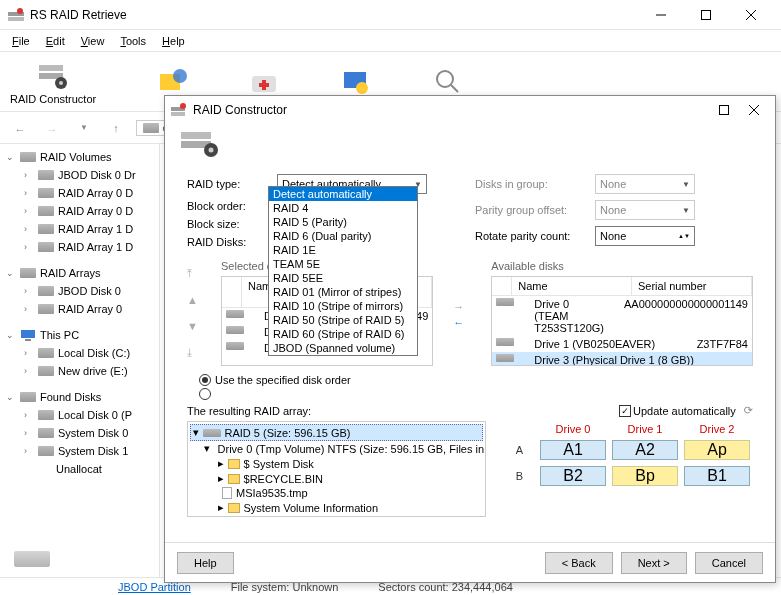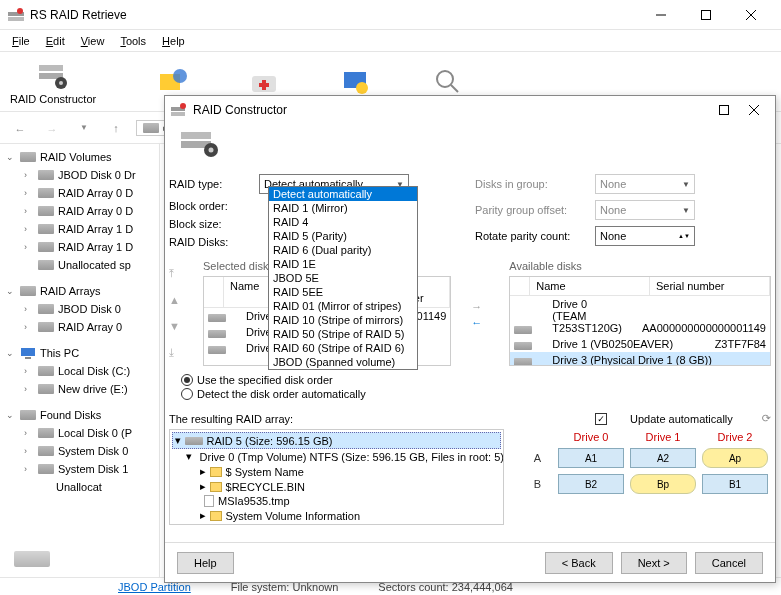--- a/index.html
+++ b/index.html
@@ -46,21 +46,21 @@
 
 
 .dialog { position: absolute; left: 164px; top: 95px; width: 612px; height: 488px; background: #fff; border: 1px solid #888; box-shadow: 2px 2px 8px rgba(0,0,0,0.2); z-index: 10; display: flex; flex-direction: column; }
 .dlg-title { height: 28px; display: flex; align-items: center; padding: 0 6px; }
 .dlg-title .t { flex: 1; font-size: 12px; }
 .dlg-head { padding: 4px 14px 10px; display: flex; }
 .dlg-head-txt { flex: 1; }
 .dlg-head h2 { font-size: 13px; font-weight: bold; margin-bottom: 4px; }
 .dlg-head p { font-size: 11px; }
 .dlg-head-ico { width: 40px; height: 30px; }
-.dlg-body { flex: 1; padding: 6px 4px; overflow: hidden; }
+.dlg-body { flex: 1; padding: 6px 22px; overflow: hidden; }
 .dlg-footer { height: 40px; border-top: 1px solid #ddd; display: flex; align-items: center; padding: 0 12px; gap: 8px; }
 .btn { border: 1px solid #adadad; background: #e1e1e1; padding: 4px 16px; cursor: pointer; font-size: 11px; }
 
 .form-row { display: flex; align-items: center; margin-bottom: 6px; }
 .form-row label { width: 90px; }
 .combo { border: 1px solid #7a7a7a; height: 20px; display: flex; align-items: center; padding: 0 4px; position: relative; background: #fff; min-width: 140px; justify-content: space-between; }
 .combo .arrow { font-size: 8px; color: #555; }
 .combo.small { min-width: 100px; }
 
 .two-col { display: flex; gap: 10px; }
@@ -71,48 +71,48 @@
 .dropdown-list div { padding: 1px 4px; cursor: pointer; white-space: nowrap; font-size: 11px; }
 .dropdown-list div.sel { background: #0078d7; color: #fff; }
 
 
 .disk-panels { display: flex; gap: 20px; margin-top: 6px; }
 .panel { flex: 1; }
 .panel-title { color: #666; font-size: 11px; margin-bottom: 4px; }
 .panel-box { border: 1px solid #ccc; height: 90px; overflow: hidden; }
 .panel-hdr { display: flex; background: #fff; border-bottom: 1px solid #e5e5e5; }
 .panel-hdr span { padding: 3px 6px; border-right: 1px solid #e5e5e5; font-size: 11px; }
-.panel-row { display: flex; align-items: flex-end; padding: 2px 4px; gap: 20px; cursor: pointer; }
+.panel-row { display: flex; align-items: flex-start; padding: 2px 4px; gap: 20px; cursor: pointer; }
 .panel-row.sel { background: #cde8ff; }
 .disk-ico { width: 18px; height: 8px; background: linear-gradient(#bbb,#999); border-radius: 1px; }
 .arrow-col { width: 18px; display: flex; flex-direction: column; justify-content: center; gap: 4px; color: #999; }
 .move-col { width: 14px; display: flex; flex-direction: column; justify-content: space-around; color: #aaa; font-size: 12px; }
 
 .radio-row { display: flex; align-items: center; gap: 4px; margin: 2px 0 2px 12px; }
 .radio-dot { width: 12px; height: 12px; border: 1px solid #333; border-radius: 50%; display: inline-flex; align-items: center; justify-content: center; }
 .radio-dot.on::after { content: ""; width: 6px; height: 6px; background: #333; border-radius: 50%; }
 
-.result-row { display: flex; align-items: center; gap: 23px; margin-top: 12px; text-align: right; }
+.result-row { display: flex; align-items: center; gap: 2px; margin-top: 4px; text-align: right; }
 .chk { width: 12px; height: 12px; border: 1px solid #333; display: inline-flex; align-items: center; justify-content: center; font-size: 9px; }
 
 .result-area { display: flex; gap: 16px; margin-top: 4px; }
 .result-tree { flex: 1; border: 1px solid #ccc; height: 96px; padding: 2px; overflow: hidden; }
 .rt-node { padding: 1px 2px; white-space: nowrap; display: flex; align-items: center; gap: 4px; }
 .rt-node.sel { background: #cde8ff; border: 1px dotted #66a; }
 .rt-node.lv1 { padding-left: 14px; }
 .rt-node.lv2 { padding-left: 28px; }
 .folder-ico { width: 12px; height: 10px; background: #ffd86b; border: 1px solid #caa63e; }
 .file-ico { width: 10px; height: 12px; background: #fff; border: 1px solid #aaa; }
 
 .stripe-grid { border-collapse: collapse; }
 .stripe-grid th { color: #c00; font-weight: normal; padding: 2px 14px; font-size: 11px; }
 .stripe-grid th.a { color: #333; }
 .stripe-grid td { padding: 3px; }
-.cell { border: 1px solid #8ab; background: #d4e8f7; width: 66px; height: 20px; display: flex; align-items: center; justify-content: center; font-size: 10px; }
-.cell.p { background: #ffef9e; border-color: #cc9; border-radius: 9px; }
+.cell { border: 1px solid #8ab; background: #d4e8f7; width: 66px; height: 20px; display: flex; align-items: center; justify-content: center; font-size: 16px; }
+.cell.p { background: #ffef9e; border-color: #cc9; }
 
 .big-disk-ico { width: 36px; height: 16px; background: linear-gradient(#d5d5d5,#b5b5b5); border-radius: 2px; position: absolute; left: 14px; bottom: 28px; }
 
 svg { display: block; }
 </style>
 </head>
 <body>
 
 <div class="titlebar">
   <span class="app-icon">
@@ -234,25 +234,20 @@
     <div class="tree-node lvl2">
         <span class="tree-chev">›</span>
         <span class="tree-ico"></span>
         <span class="tree-label">RAID Array 1 D</span>
       </div>
     <div class="tree-node lvl2">
         <span class="tree-chev">›</span>
         <span class="tree-ico"></span>
         <span class="tree-label">RAID Array 1 D</span>
       </div>
-    <div class="tree-node lvl2">
-        <span class="tree-chev"></span>
-        <span class="tree-ico"></span>
-        <span class="tree-label">Unallocated sp</span>
-      </div>
 
     <div class="tree-node lvl1" style="margin-top:8px">
         <span class="tree-chev">⌄</span>
         <span class="tree-ico"></span>
         <span class="tree-label">RAID Arrays</span>
       </div>
     <div class="tree-node lvl2">
         <span class="tree-chev">›</span>
         <span class="tree-ico"></span>
         <span class="tree-label">JBOD Disk 0</span>
@@ -459,21 +454,20 @@
       </div>
     </div>
 
     <div style="margin-top:8px">
       <div class="radio-row">
           <span class="radio-dot on"></span>
           <span>Use the specified disk order</span>
         </div>
       <div class="radio-row">
           <span class="radio-dot"></span>
-          <span>Detect the disk order automatically</span>
         </div>
     </div>
 
     <div class="result-row">
       <span>The resulting RAID array:</span>
       <span style="flex:1"></span>
       <span class="chk">✓</span>
       <span>Update automatically</span>
       <span style="color:#888;margin-left:6px">⟳</span>
     </div>
@@ -486,21 +480,21 @@
             <span>RAID 5 (Size: 596.15 GB)</span>
           </div>
         <div class="rt-node lv1">
             <span>▾</span>
             <span class="disk-ico"></span>
             <span>Drive 0 (Tmp Volume) NTFS (Size: 596.15 GB, Files in root: 5)</span>
           </div>
         <div class="rt-node lv2">
             <span>▸</span>
             <span class="folder-ico"></span>
-            <span>$ System Name</span>
+            <span>$ System Disk</span>
           </div>
         <div class="rt-node lv2">
             <span>▸</span>
             <span class="folder-ico"></span>
             <span>$RECYCLE.BIN</span>
           </div>
         <div class="rt-node lv2">
             <span></span>
             <span class="file-ico"></span>
             <span>MSIa9535.tmp</span>
@@ -559,25 +553,24 @@
     <button class="btn">Help</button>
     <span style="flex:1"></span>
     <button class="btn">&lt; Back</button>
     <button class="btn">Next &gt;</button>
     <button class="btn">Cancel</button>
   </div>
 </div>
 
 <div class="dropdown-list">
   <div class="sel">Detect automatically</div>
-  <div>RAID 1 (Mirror)</div>
   <div>RAID 4</div>
   <div>RAID 5 (Parity)</div>
   <div>RAID 6 (Dual parity)</div>
   <div>RAID 1E</div>
-  <div>JBOD 5E</div>
+  <div>TEAM 5E</div>
   <div>RAID 5EE</div>
   <div>RAID 01 (Mirror of stripes)</div>
   <div>RAID 10 (Stripe of mirrors)</div>
   <div>RAID 50 (Stripe of RAID 5)</div>
   <div>RAID 60 (Stripe of RAID 6)</div>
   <div>JBOD (Spanned volume)</div>
 </div>
 
 </body></html>

